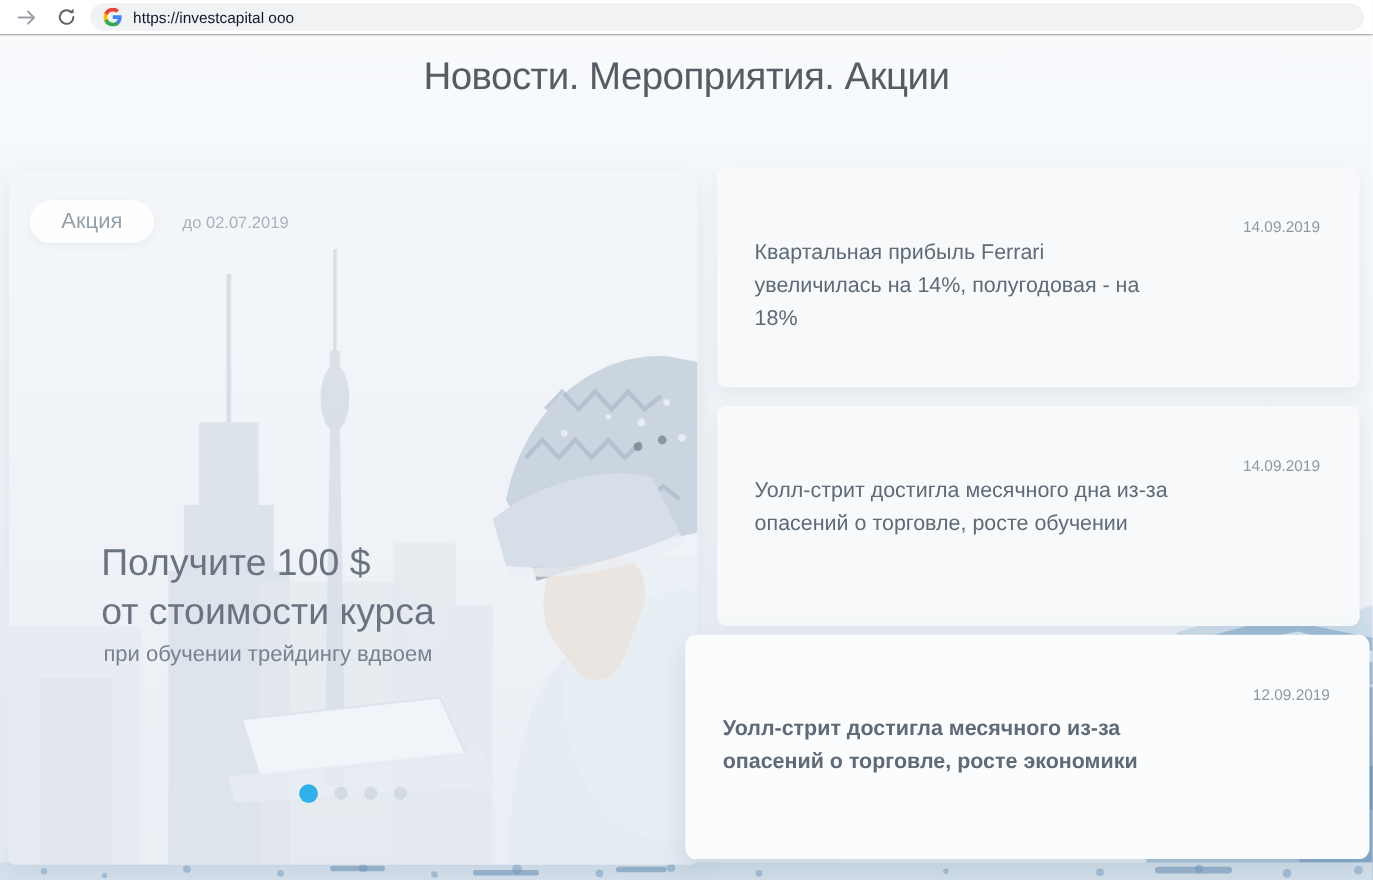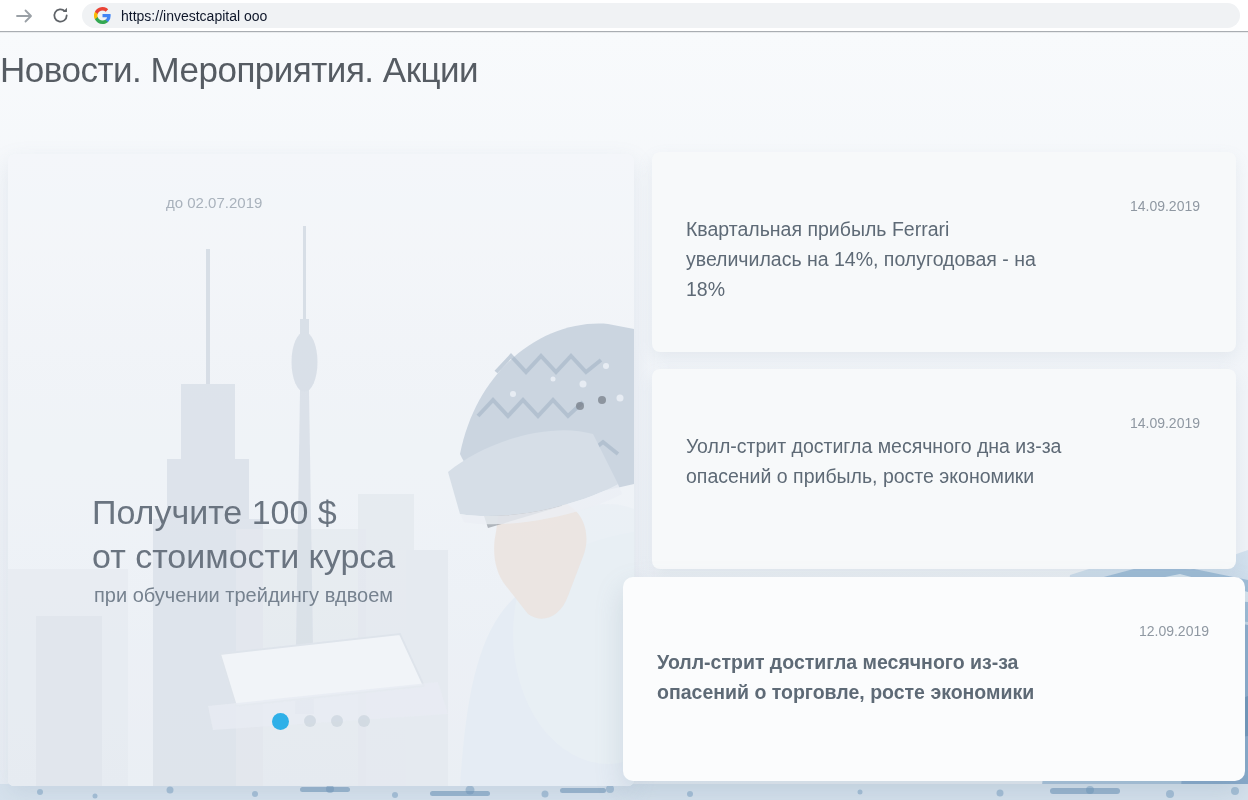--- a/index.html
+++ b/index.html
@@ -23,21 +23,21 @@
   }
   .url-text{font-size:14px;color:#0f172a;white-space:nowrap;}
   
   .page{
     position:absolute;left:0;top:32px;width:1248px;height:768px;
     background:linear-gradient(180deg,#f8fafc 0%,#f2f5f9 40%,#e9eef4 100%);
     z-index:1;
   }
   .ice-bg{position:absolute;left:0;bottom:0;width:1248px;height:300px;z-index:1;pointer-events:none;}
   .page-title{
-    position:absolute;left:0;top:18px;width:1248px;
+    position:absolute;left:0;top:18px;width:1248px;text-align:center;
     font-size:35px;font-weight:500;color:#565c63;letter-spacing:-.5px;z-index:2;
   }
   
   .promo-card{
     position:absolute;left:8px;top:122px;width:626px;height:632px;
     border-radius:6px;overflow:hidden;z-index:3;
     box-shadow:0 8px 22px rgba(125,145,165,.16);
     background:#eef2f6;cursor:pointer;
   }
   .promo-photo{position:absolute;left:0;top:0;width:626px;height:632px;}
@@ -200,20 +200,23 @@
         <circle cx="572" cy="252" r="4" fill="#4e5763" opacity="0.7"></circle>
         <circle cx="594" cy="246" r="4" fill="#4e5763" opacity="0.7"></circle>
         <path d="M440 318 C480 285 545 268 585 280 L610 330 C570 352 500 368 452 360 Z" fill="#cdd8e2"></path>
         <path d="M452 360 C500 368 570 352 610 330 L614 340 C572 362 500 376 456 368 Z" fill="#e9eef4" opacity="0.8"></path>
         <polygon points="212,500 392,480 416,532 228,552" fill="#f0f4f8" stroke="#d8dfe7" stroke-width="2"></polygon>
         <polygon points="200,552 430,528 440,560 205,576" fill="#e3e9f0" opacity="0.8"></polygon>
       </g>
       <rect width="626" height="632" fill="#f4f7fa" opacity="0.22"></rect>
     </svg>
 
+    <div class="promo-badge">
+      <span>Акция</span>
+    </div>
     <div class="promo-deadline">до 02.07.2019</div>
     <div class="promo-headline">
       <div>Получите 100 $</div>
       <div>от стоимости курса</div>
     </div>
     <div class="promo-subtitle">при обучении трейдингу вдвоем</div>
     <div class="carousel-dots">
         <span class="dot active"></span>
         <span class="dot"></span>
         <span class="dot"></span>
@@ -221,21 +224,21 @@
       </div>
   </div>
 
   <div class="news-card c1">
     <span class="news-date">14.09.2019</span>
     <div class="news-title">Квартальная прибыль Ferrari увеличилась на 14%, полугодовая - на 18%</div>
   </div>
 
   <div class="news-card c2">
     <span class="news-date">14.09.2019</span>
-    <div class="news-title">Уолл-стрит достигла месячного дна из-за опасений о прибыль, росте экономики</div>
+    <div class="news-title">Уолл-стрит достигла месячного дна из-за опасений о торговле, росте обучении</div>
   </div>
 
   <div class="news-card c3">
     <span class="news-date">12.09.2019</span>
     <div class="news-title">Уолл-стрит достигла месячного из-за опасений о торговле, росте экономики</div>
   </div>
 
 </div>
 
 </body></html>

